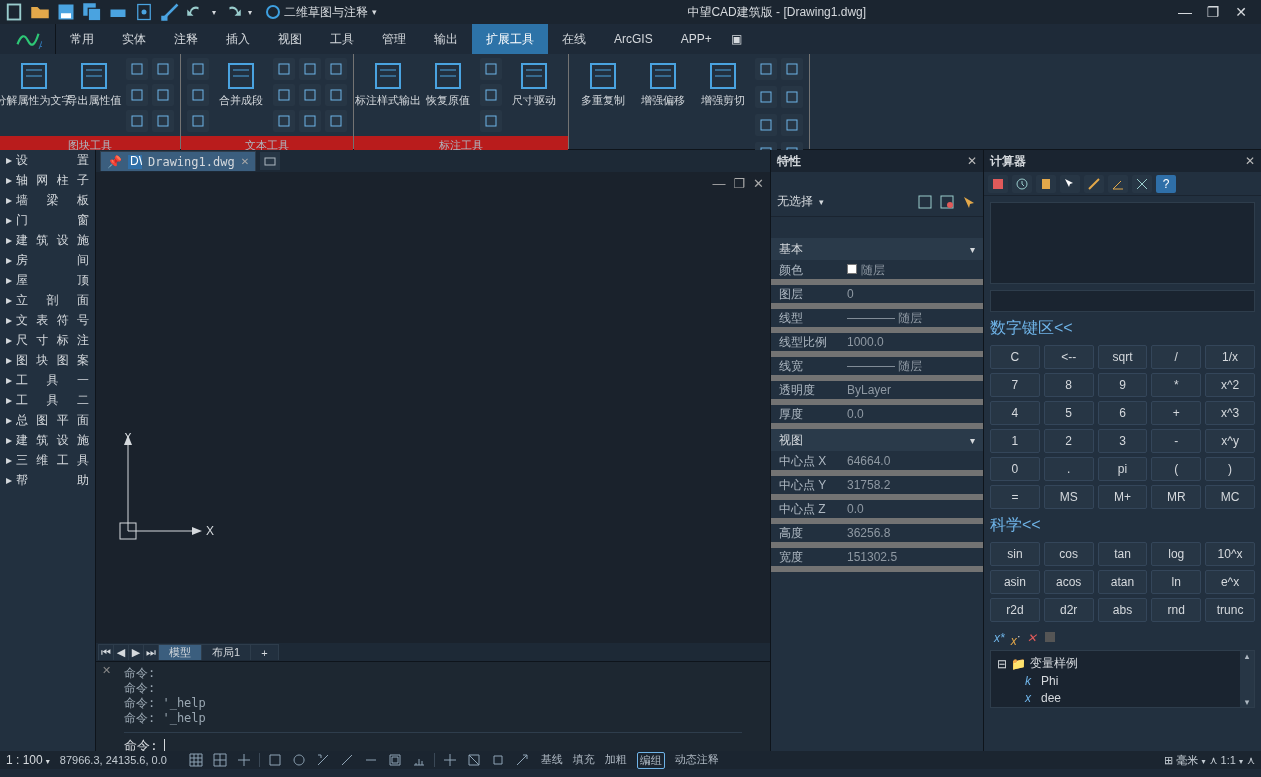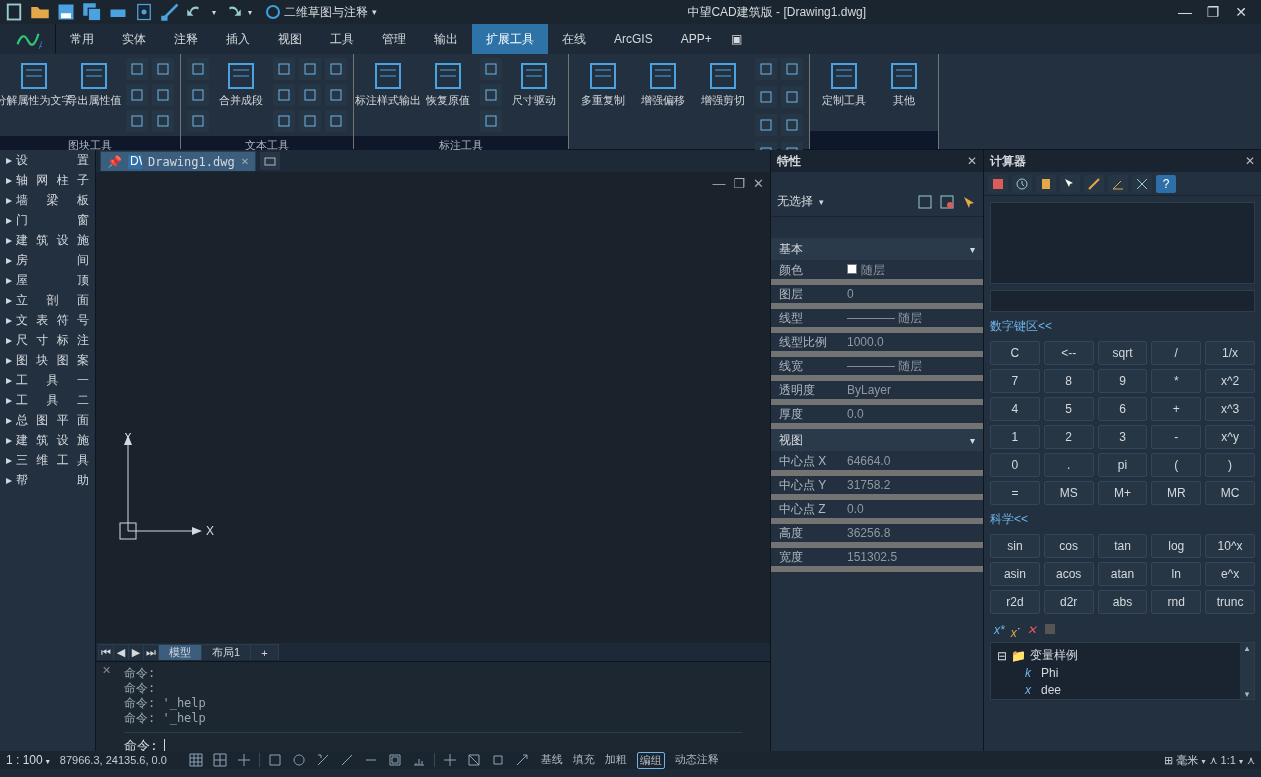--- a/index.html
+++ b/index.html
@@ -21,21 +21,21 @@
 .logo-cell svg { width:28px; height:24px; }
 .menubar { flex:1; display:flex; align-items:stretch; }
 .menubar button { padding:0 14px; background:none; border:none; color:#d5d9dd; font-size:12px; cursor:pointer; }
 .menubar button.active { background:#2d73a8; color:#fff; }
 .menubar .expand { width:22px; display:flex; align-items:center; justify-content:center; }
 
 
 .ribbon { height:96px; background:#22303f; display:flex; border-bottom:1px solid #0e141b; }
 .ribbon-group { display:flex; flex-direction:column; border-right:1px solid #737373; }
 .ribbon-body { flex:1; display:flex; align-items:flex-start; padding:4px 6px; gap:4px; }
-.ribbon-label { height:18px; line-height:18px; text-align:center; font-size:11px; color:#aeb8c2; background:#0f172a; }
+.ribbon-label { height:18px; line-height:18px; text-align:center; font-size:11px; color:#aeb8c2; background:#b91c1c; }
 .rbtn-large { width:56px; display:flex; flex-direction:column; align-items:center; gap:2px; padding-top:2px; background:none; border:none; cursor:pointer; }
 .rbtn-large .ricon { width:32px; height:32px; }
 .rbtn-large .rlabel { font-size:11px; color:#d5d9dd; text-align:center; line-height:13px; white-space:pre; }
 .sbtn-grid { display:grid; grid-template-columns:repeat(3, 22px); grid-auto-rows:22px; gap:4px; align-content:start; }
 .sbtn-grid2 { display:grid; grid-template-columns:repeat(2, 22px); grid-auto-rows:22px; gap:6px 4px; align-content:start; }
 .sbtn { width:22px; height:22px; background:#273645; border:none; cursor:pointer; display:flex; justify-content:center; align-items:center; border-radius:2px; }
 .sbtn svg { width:14px; height:14px; }
 
 
 .mid { display:flex; height:calc(100% - 24px - 30px - 96px - 18px); }
@@ -83,21 +83,21 @@
 .prop-row .pv { flex:1; padding-left:6px; color:#8f99a3; }
 .swatch { width:10px; height:10px; border:1px solid #777; display:inline-block; margin-right:4px; background:#fff; }
 
 
 .calc { width:278px; background:#22303f; display:flex; flex-direction:column; border-left:1px solid #0e141b;}
 .calc-toolbar { height:24px; display:flex; gap:4px; padding:3px 4px; border-bottom:1px solid #1a2430;}
 .calc-toolbar button { width:20px; height:18px; background:#273645; border:none; cursor:pointer; display:flex;justify-content:center;align-items:center;border-radius:2px;}
 .calc-display { height:82px; margin:6px; background:#1a2430; border:1px solid #2e3d4c; }
 .calc-input { height:22px; margin:0 6px 6px 6px; background:#1a2430; border:1px solid #2e3d4c; }
 .calc-section { padding:0 6px 6px 6px; }
-.calc-sec-hdr { color:#6fb4e8; margin-bottom:6px; cursor:pointer; font-size:12px; }
+.calc-sec-hdr { color:#6fb4e8; margin-bottom:6px; cursor:pointer; font-size:16px; }
 .keypad { display:grid; grid-template-columns:repeat(5, 1fr); gap:4px; }
 .kbtn { height:24px; background:#273645; border:1px solid #34465a; cursor:pointer; font-size:12px; color:#d5d9dd; display:flex;justify-content:center;align-items:center; border-radius:2px;}
 .var-toolbar { height:20px; display:flex; gap:6px; padding:0 4px; align-items:center; margin-bottom:2px;}
 .var-toolbar span { font-style:italic; color:#6fb4e8; cursor:pointer; }
 .var-tree { background:#1a2430; border:1px solid #2e3d4c; padding:4px 2px; font-size:12px; height:58px; overflow:hidden; position:relative;}
 .var-tree .row { display:flex; align-items:center; gap:4px; padding-left:4px; height:17px;}
 .var-tree .folder { color:#e3a84a; }
 .var-tree .sym { color:#6fb4e8; font-style:italic; padding-left:28px; width:40px;}
 .var-tree .sb { position:absolute; right:0; top:0; width:14px; height:100%; background:#273645; display:flex; flex-direction:column; justify-content:space-between; align-items:center;}
 .var-tree .sb span { font-size:9px; color:#aeb8c2; }
@@ -448,41 +448,20 @@
             </svg>
           </button>
           <button class="sbtn">
             <svg viewBox="0 0 14 14">
               <rect x="2" y="2" width="10" height="10" fill="none" stroke="#6fb4e8"></rect>
             </svg>
           </button>
         </div>
       </div>
       <div class="ribbon-label">编辑工具</div>
-    </div>
-    <div class="ribbon-group">
-      <div class="ribbon-body">
-        <button class="rbtn-large">
-          <svg class="ricon" viewBox="0 0 32 32">
-            <rect x="4" y="4" width="24" height="24" fill="none" stroke="#4aa3e0" stroke-width="2"></rect>
-            <line x1="8" y1="10" x2="24" y2="10" stroke="#4aa3e0"></line>
-            <line x1="8" y1="16" x2="24" y2="16" stroke="#4aa3e0"></line>
-          </svg>
-          <span class="rlabel">定制工具</span>
-        </button>
-        <button class="rbtn-large">
-          <svg class="ricon" viewBox="0 0 32 32">
-            <rect x="4" y="4" width="24" height="24" fill="none" stroke="#4aa3e0" stroke-width="2"></rect>
-            <line x1="8" y1="10" x2="24" y2="10" stroke="#4aa3e0"></line>
-            <line x1="8" y1="16" x2="24" y2="16" stroke="#4aa3e0"></line>
-          </svg>
-          <span class="rlabel">其他</span>
-        </button>
-      </div>
-      <div class="ribbon-label"></div>
     </div>
   </div>
 
 <div class="mid">
 
   <div class="lpanel" id="lpanel">
       <div class="lpanel-item">
         <span class="caret">▸</span>
         <span style="flex:1;text-align-last:justify;">设　置</span>
       </div>

